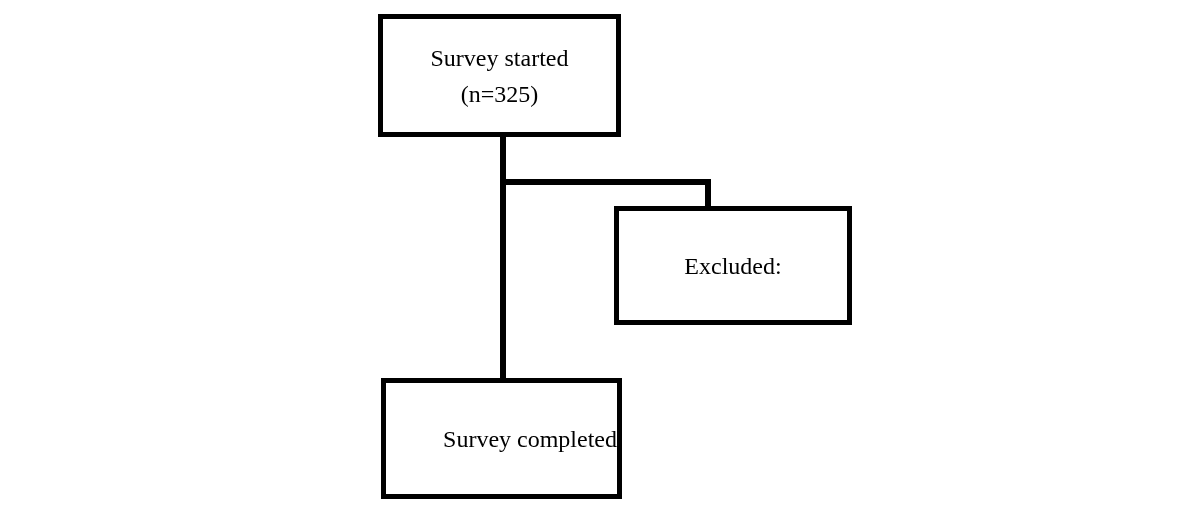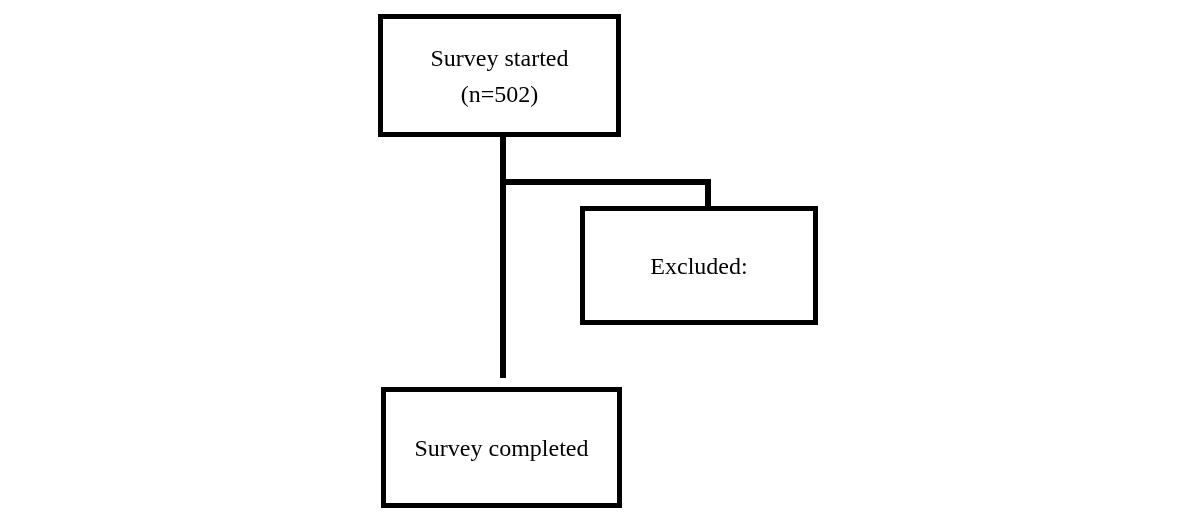--- a/index.html
+++ b/index.html
@@ -32,24 +32,24 @@
   .node .line-b { line-height: 30px; }
   .connector {
     position: absolute;
     background: #000000;
     z-index: 1;
   }
   #node-survey-started {
     left: 378px; top: 14px; width: 243px; height: 123px;
   }
   #node-excluded {
-    left: 580px; top: 206px; width: 238px; height: 119px; text-align: right;
+    left: 614px; top: 206px; width: 238px; height: 119px; text-align: right;
   }
   #node-survey-completed {
-    left: 381px; top: 387px; width: 241px; height: 121px;
+    left: 381px; top: 378px; width: 241px; height: 121px; align-items: flex-end;
   }
   #connector-trunk {
     left: 500px; top: 137px; width: 6px; height: 241px;
   }
   #connector-branch {
     left: 500px; top: 179px; width: 211px; height: 6px;
   }
   #connector-drop {
     left: 705px; top: 179px; width: 6px; height: 27px;
   }
@@ -58,21 +58,21 @@
 <body>
 
 <div class="canvas">
 
   <div class="connector" id="connector-trunk"></div>
   <div class="connector" id="connector-branch"></div>
   <div class="connector" id="connector-drop"></div>
 
   <div class="node" id="node-survey-started">
     <span class="line-a">Survey started</span>
-    <span class="line-a">(n=502)</span>
+    <span class="line-a">(n=325)</span>
   </div>
 
   <div class="node" id="node-excluded">
     <span class="line-b">Excluded:</span>
   </div>
 
   <div class="node" id="node-survey-completed">
     <span class="line-a">Survey completed</span>
   </div>
 

